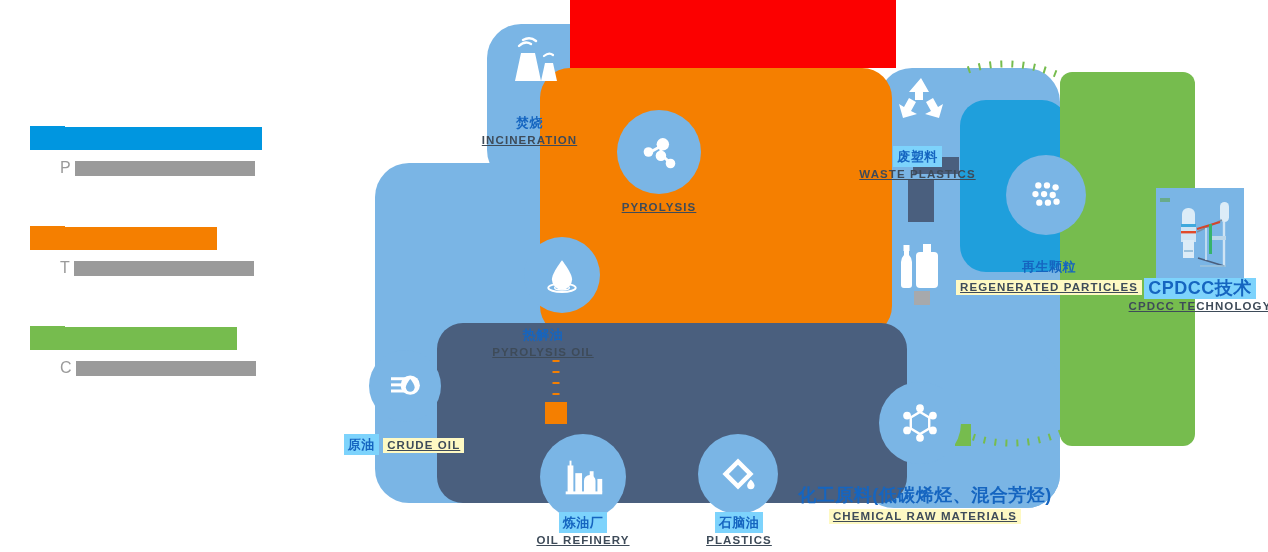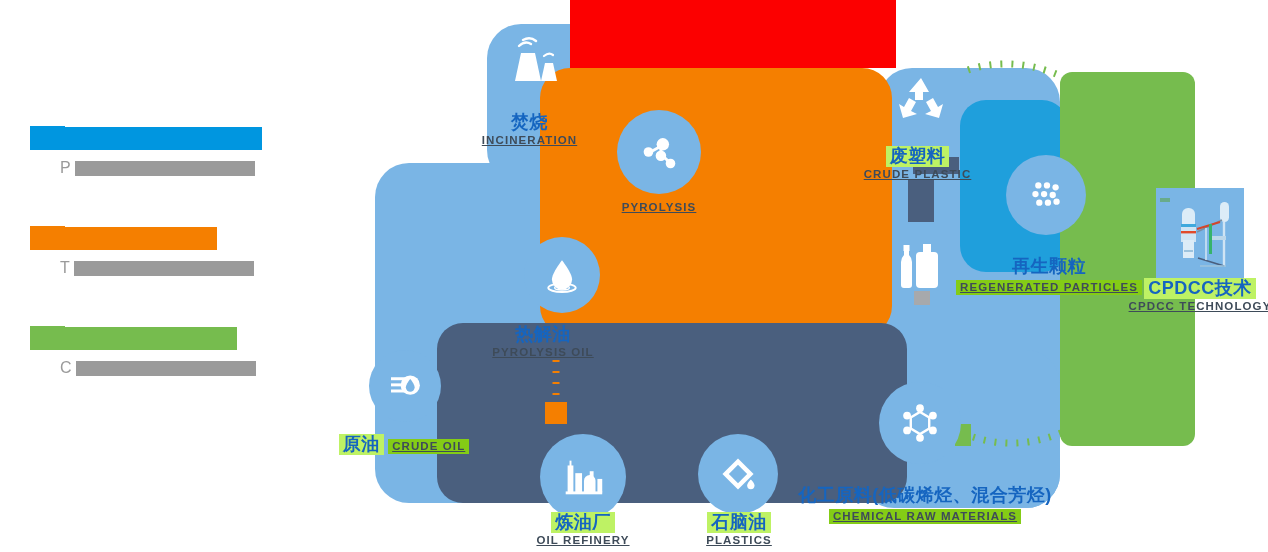--- a/index.html
+++ b/index.html
@@ -46,26 +46,26 @@
   .c-chem{left:879px;top:382px;width:82px;height:82px;}
   .c-pellet{left:1006px;top:155px;width:80px;height:80px;}
 
   .ic-plain{position:absolute;}
   .i-stack{left:507px;top:36px;width:58px;height:52px;}
   .i-recycle{left:893px;top:74px;width:56px;height:52px;}
   .i-bottles{left:896px;top:238px;width:52px;height:52px;}
 
   
   .lbl{position:absolute;text-align:center;white-space:nowrap;}
-  .lbl .cn{font-size:18px;font-weight:bold;color:#1565c0;line-height:21px;letter-spacing:.5px;}
+  .lbl .cn{font-size:13px;font-weight:bold;color:#1565c0;line-height:21px;letter-spacing:.5px;}
   .lbl .cn.big{font-size:18px;text-align:center;}
   .lbl .en{font-size:11.5px;font-weight:bold;color:#3e4b59;letter-spacing:1.1px;line-height:15px;text-decoration:underline;}
   
-  .lbl.blk .cn{background:#bef264;display:inline-block;padding:0 4px;}
-  .lbl.blk2 .en{background:#84cc16;display:inline-block;padding:0 4px;}
+  .lbl.blk .cn{background:#7dd3fc;display:inline-block;padding:0 4px;}
+  .lbl.blk2 .en{background:#fef9c3;display:inline-block;padding:0 4px;}
 
   .l-incin{left:452px;top:112px;width:155px;}
   .l-pyro{left:582px;top:200px;width:154px;}
   .l-pyoil{left:466px;top:324px;width:154px;}
   .l-crude{left:327px;top:434px;width:154px;}
   .l-refin{left:506px;top:512px;width:154px;}
   .l-naph{left:662px;top:512px;width:154px;}
   .l-chem{left:780px;top:473px;width:290px;margin-top:12px;}
   .l-wplastic{left:840px;top:146px;width:155px;}
   .l-wplastics{left:843px;top:300px;width:155px;}
@@ -300,21 +300,21 @@
     <div class="en">PLASTICS</div>
   </div>
 
   <div class="lbl l-chem blk2">
     <div class="cn big">化工原料(低碳烯烃、混合芳烃)</div>
     <div class="en">CHEMICAL RAW MATERIALS</div>
   </div>
 
   <div class="lbl l-wplastic blk">
     <div class="cn">废塑料</div>
-    <div class="en">CRUDE PLASTIC</div>
+    <div class="en">WASTE PLASTICS</div>
   </div>
 
 
   <div class="lbl l-regen blk2">
     <div class="cn">再生颗粒</div>
     <div class="en">REGENERATED PARTICLES</div>
   </div>
 
   <div class="lbl l-cpdcc blk">
     <div class="cn big">CPDCC技术</div>

